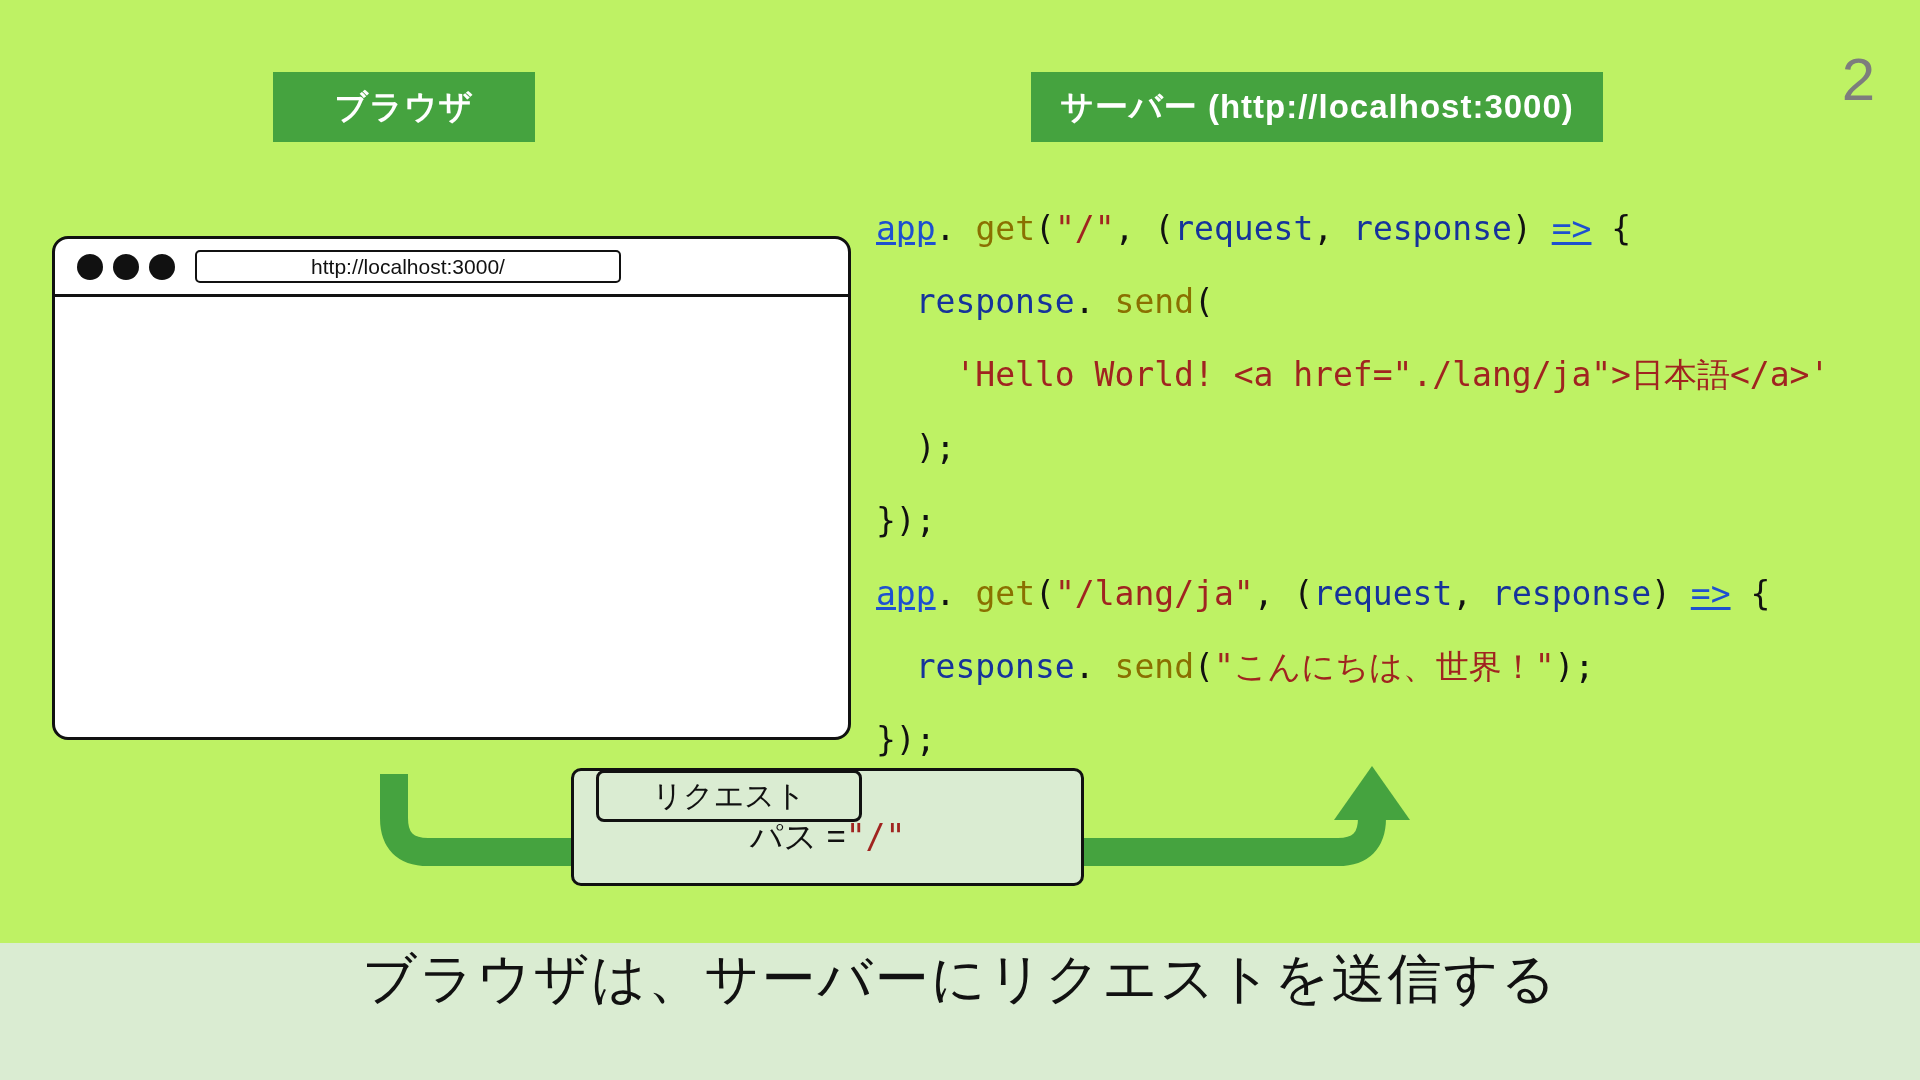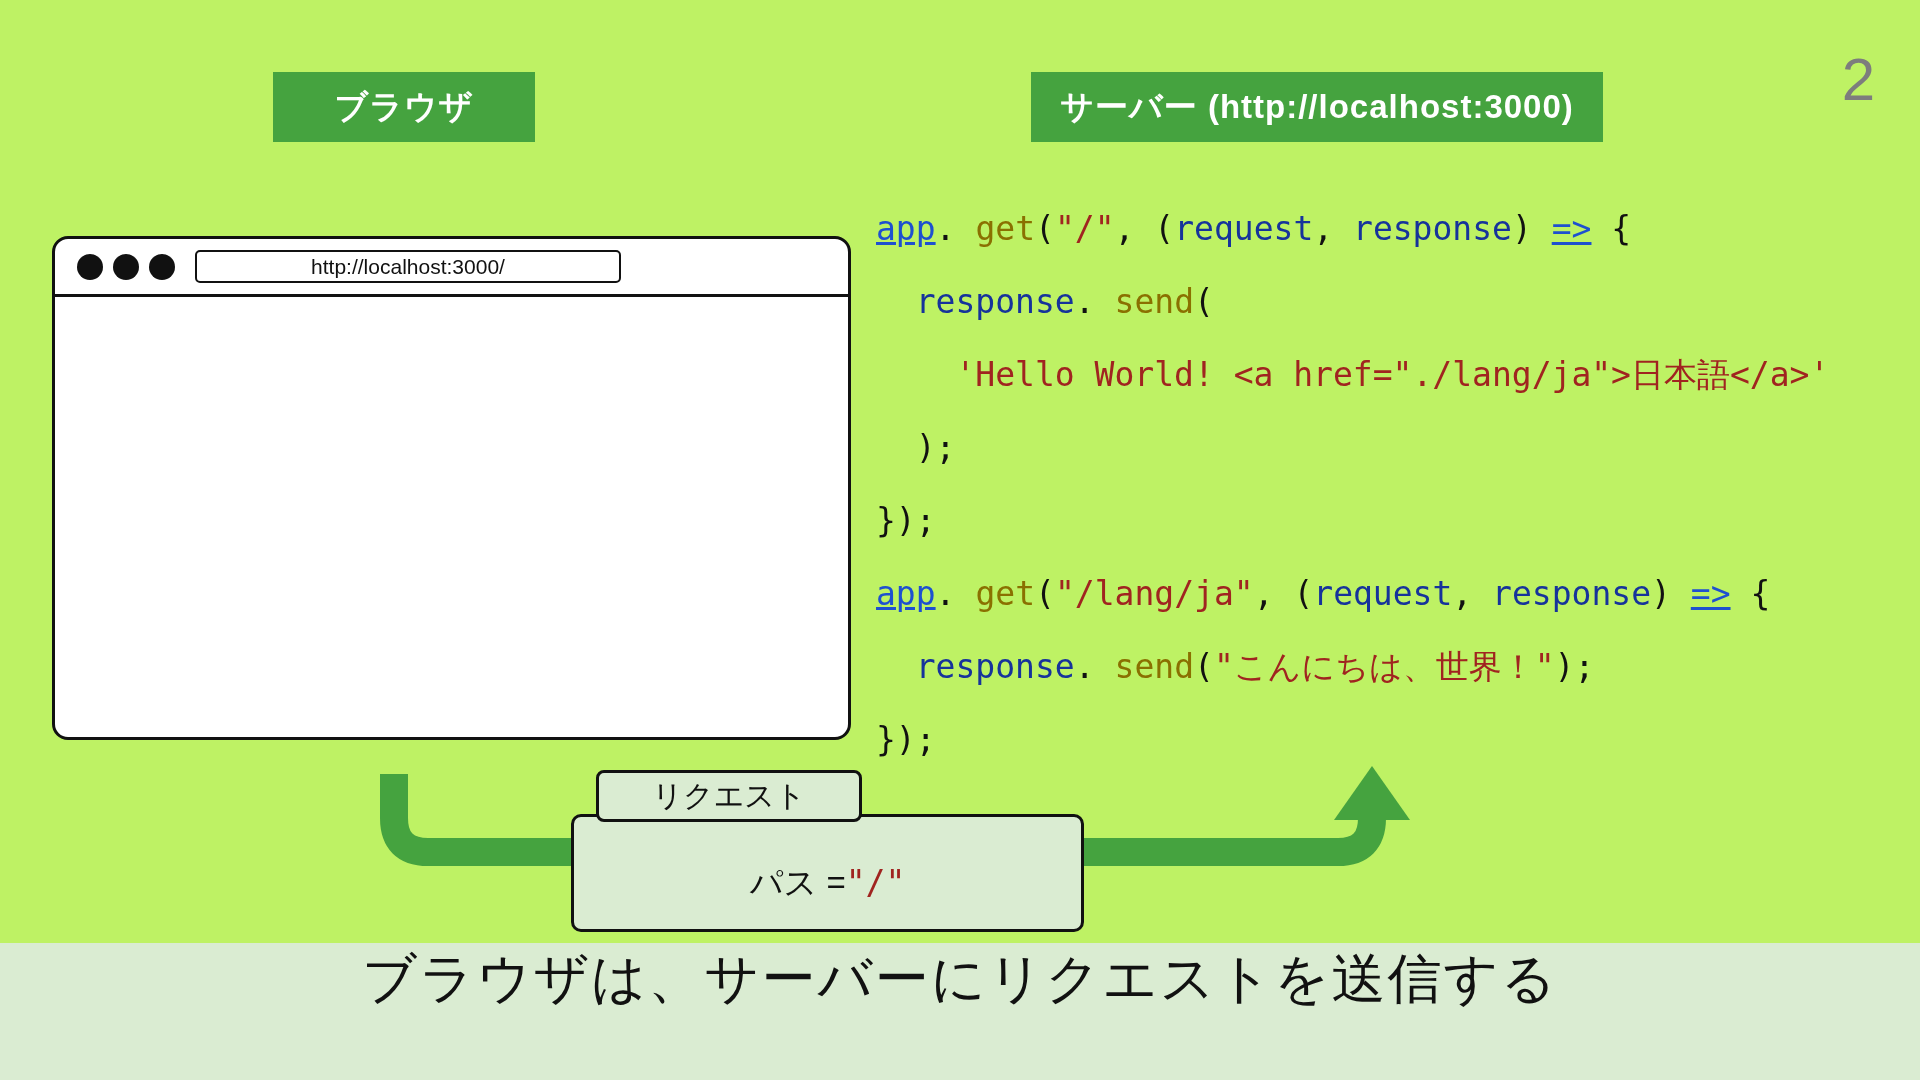--- a/index.html
+++ b/index.html
@@ -43,21 +43,21 @@
   }
   .tk-plain{color:#111;}
   .tk-blue{color:var(--code-blue,#1e50d0);text-decoration:underline;}
   .tk-navy{color:var(--code-navy,#16339b);}
   .tk-olive{color:var(--code-olive,#8a7000);margin-left:20px;}
   .tk-red{color:var(--code-red,#a02420);}
   
   .arrow-svg{position:absolute;left:0;top:0;width:1920px;height:1080px;pointer-events:none;}
   
   .request-box{
-    position:absolute;left:571px;top:814px;width:513px;height:118px;
+    position:absolute;left:571px;top:768px;width:513px;height:118px;
     background:var(--light-green,#daecd2);border:3px solid #111;border-radius:10px;
     box-sizing:border-box;display:flex;align-items:center;justify-content:center;
   }
   .request-tag{
     position:absolute;left:596px;top:770px;width:266px;height:52px;
     background:var(--light-green,#daecd2);border:3px solid #111;border-radius:8px;
     box-sizing:border-box;display:flex;align-items:center;justify-content:center;
     font-size:30px;color:#111;z-index:2;
   }
   .request-path{font-size:33px;color:#111;margin-top:20px;display:flex;align-items:baseline;}

